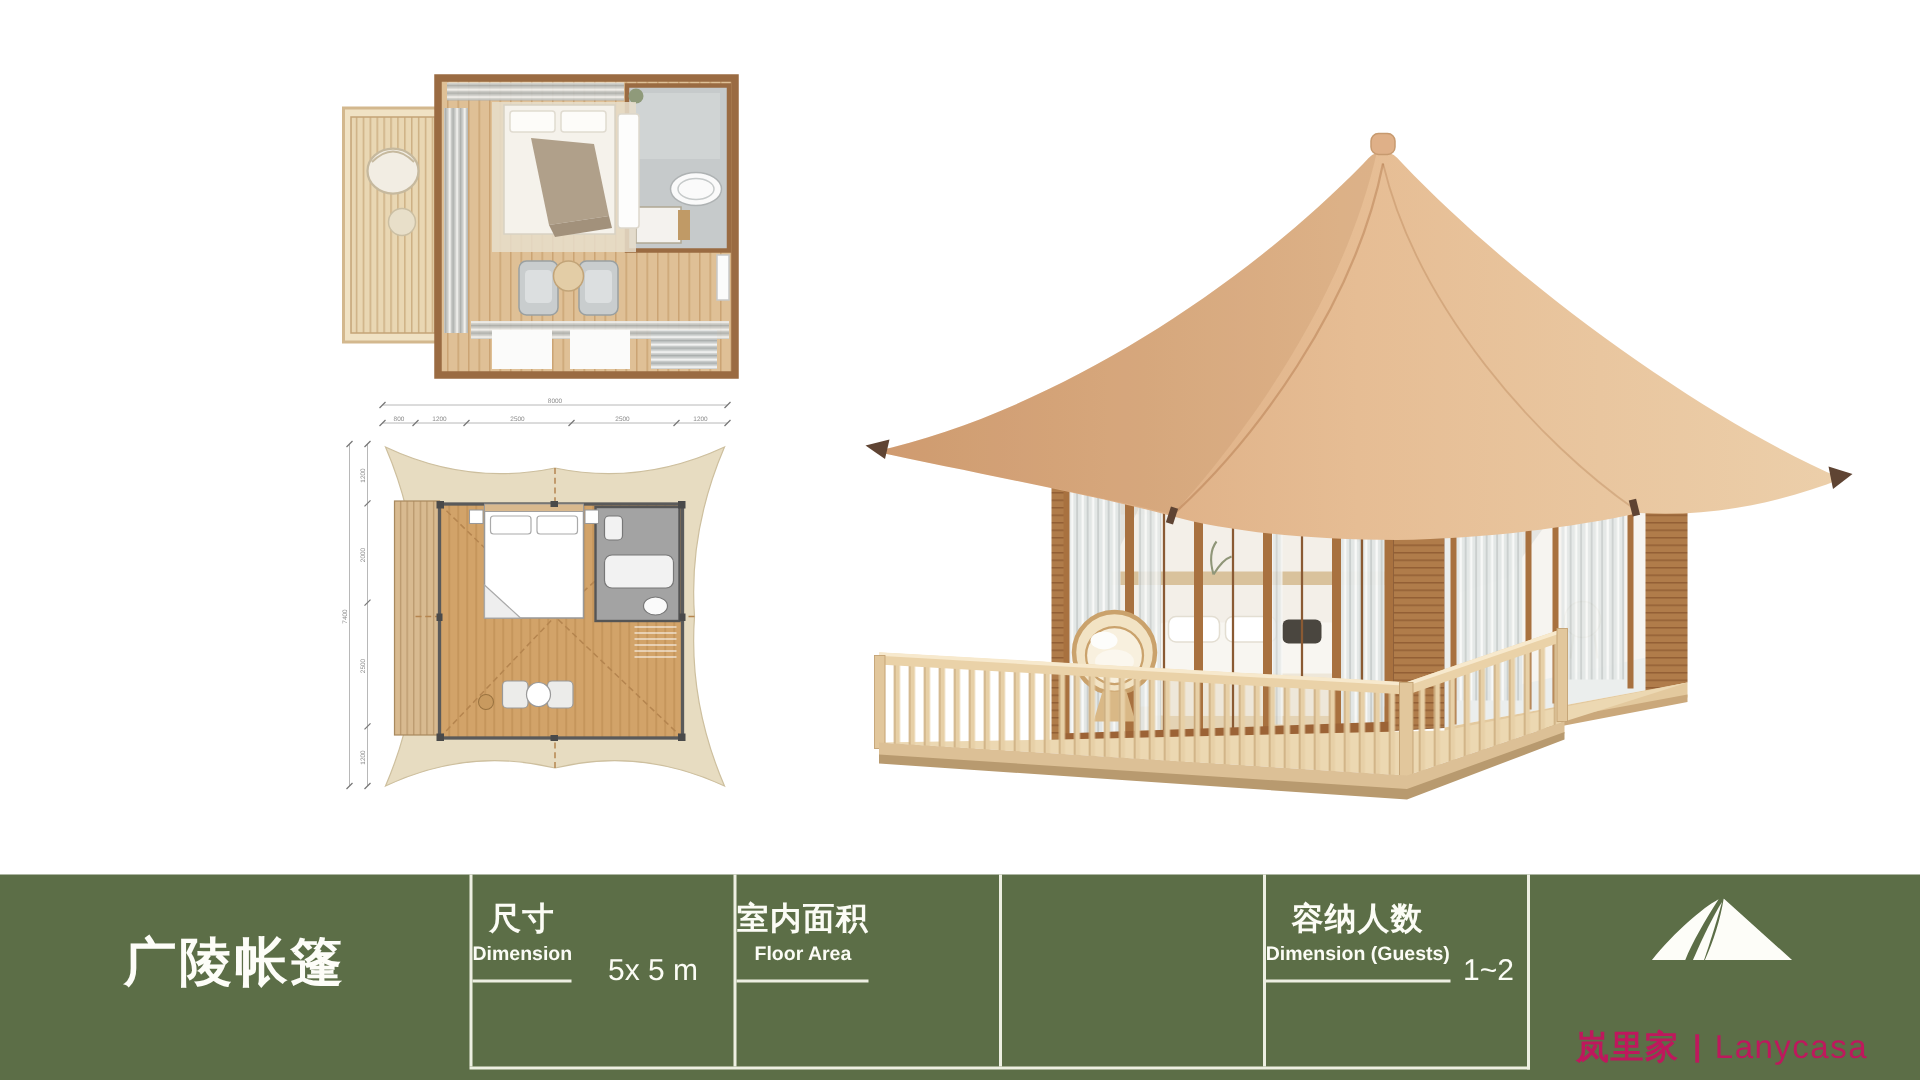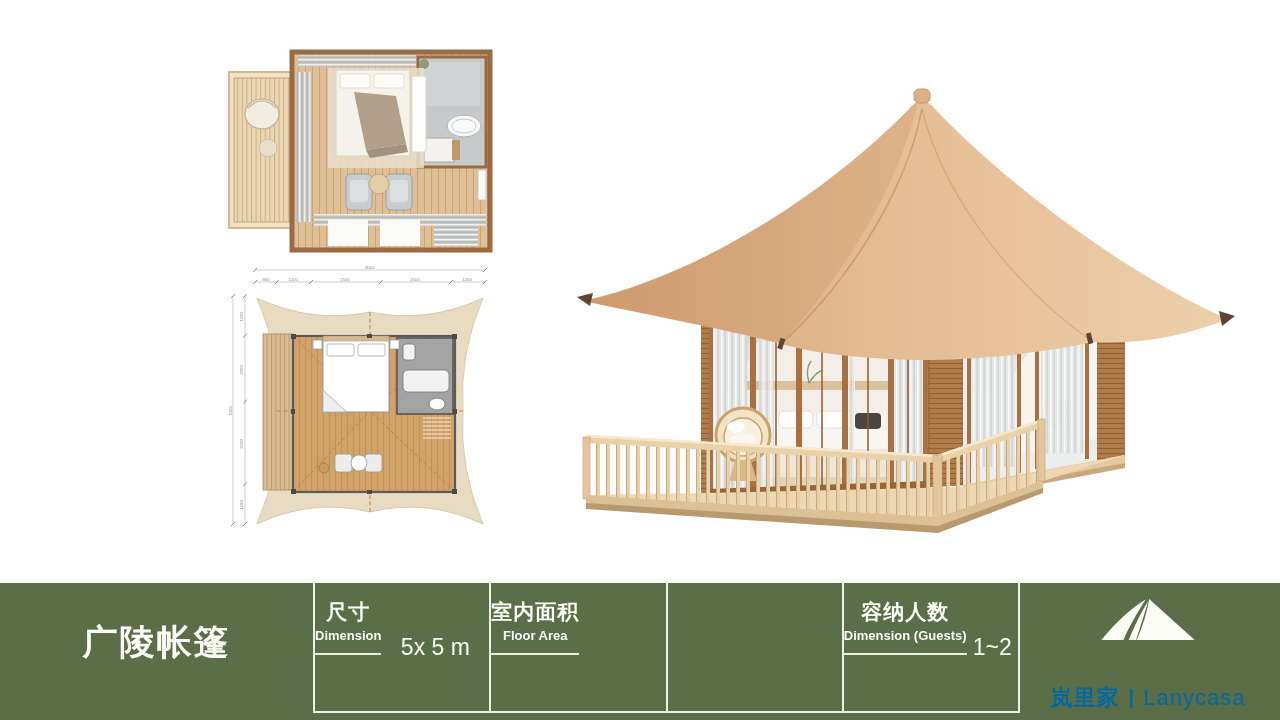--- a/index.html
+++ b/index.html
@@ -11,24 +11,24 @@
   .spec-bar{position:absolute;left:0;top:583px;width:1280px;height:137px;background:#5c6e47;}
   .product-title{position:absolute;left:0;top:622px;width:313px;text-align:center;color:#fdfdf8;line-height:1.12;}
   .pt-zh{font-size:35px;font-weight:bold;letter-spacing:2px;}
   .pt-model{font-size:41px;font-weight:bold;letter-spacing:1px;}
   .spec-table{position:absolute;left:313px;top:583px;width:705px;height:128px;display:grid;
               grid-template-columns:repeat(4,1fr);border-right:2px solid #edefe2;border-bottom:2px solid #edefe2;}
   .spec-col{border-left:2px solid #edefe2;display:flex;flex-direction:row;color:#fbfcf5;}
   .spec-head{height:66px;border-bottom:2px solid #edefe2;display:flex;flex-direction:column;align-items:center;justify-content:center;padding-top:4px;}
   .spec-head .zh{font-size:21px;font-weight:bold;letter-spacing:1px;}
   .spec-head .en{font-size:13px;font-weight:bold;margin-top:2px;}
-  .spec-val{flex:1;display:flex;align-items:center;justify-content:center;font-size:23px;}
+  .spec-val{flex:1;display:flex;align-items:center;justify-content:center;font-size:20px;}
 
   
-  .brand{position:absolute;left:1040px;top:599px;width:216px;height:114px;display:flex;flex-direction:column;align-items:center;color:#0369a1;}
+  .brand{position:absolute;left:1040px;top:599px;width:216px;height:114px;display:flex;flex-direction:column;align-items:center;color:#be185d;}
   .brand-text{margin-top:5px;display:flex;align-items:baseline;gap:9px;font-size:22px;}
   .brand-text .zh{font-weight:bold;letter-spacing:1px;}
   .brand-text .sep{font-weight:bold;font-size:20px;position:relative;top:-1px;}
   .brand-text .en{letter-spacing:1px;margin-top:40px;}
 
   svg text.dim{font-family:"Liberation Sans","DejaVu Sans",sans-serif;}
 </style>
 </head>
 <body>
 

